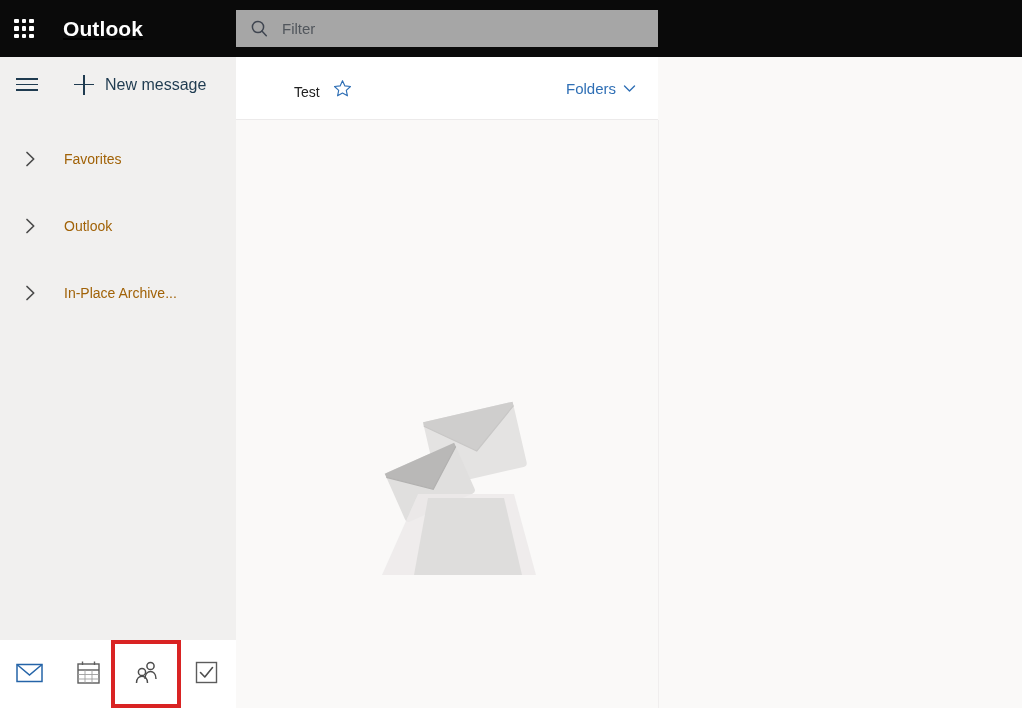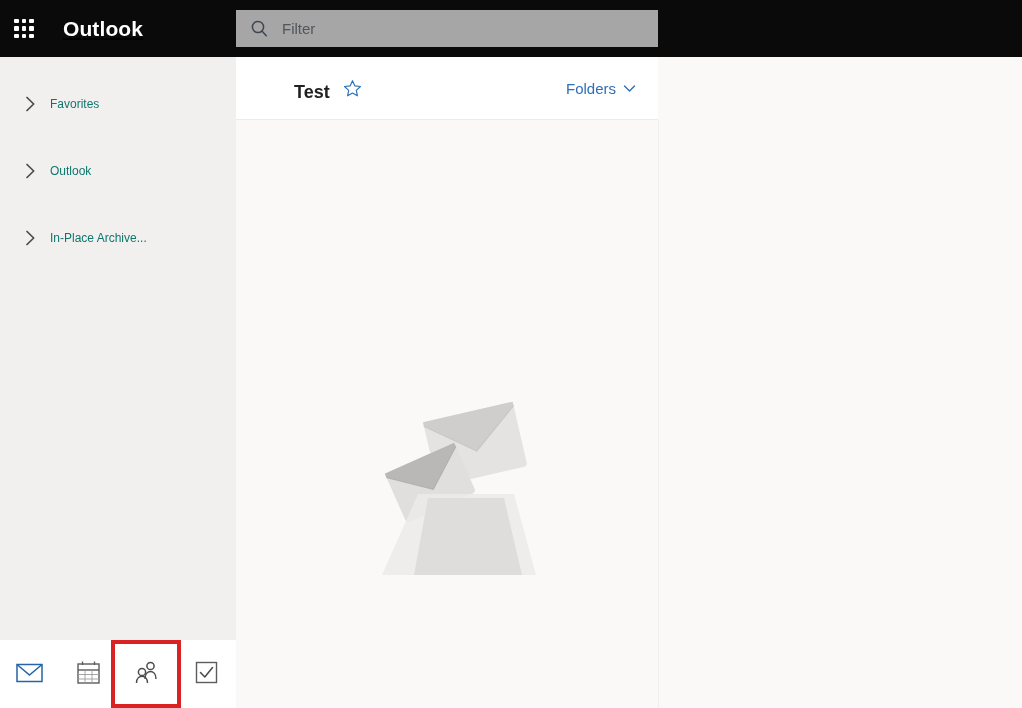--- a/index.html
+++ b/index.html
@@ -143,23 +143,23 @@
     cursor: pointer;
   }
   .chev {
     width: 22px; height: 22px;
     flex: none;
     display: flex;
     align-items: center;
     justify-content: center;
   }
   .nav-label {
-    font-size: 12px;
-    color: #0f766e;
-    margin-left: 9px;
+    font-size: 14px;
+    color: #a16207;
+    margin-left: 23px;
     white-space: nowrap;
   }
 
   
   .bottomnav {
     position: absolute;
     left: 0; top: 640px;
     width: 236px; height: 68px;
     background: #ffffff;
     display: flex;
@@ -191,22 +191,22 @@
   }
   .list-header {
     height: 63px;
     border-bottom: 1px solid #eceaea;
     display: flex;
     align-items: center;
     padding: 0 22px 0 58px;
     background: #ffffff;
   }
   .folder-title {
-    font-size: 18px;
-    font-weight: bold;
+    font-size: 14px;
+    font-weight: normal;
     color: #212121;
     white-space: nowrap;
     margin-top: 8px;
   }
   .star-btn {
     margin-left: 13px;
     display: flex;
     align-items: center;
     cursor: pointer;
   }
@@ -278,20 +278,31 @@
           <circle cx="8" cy="8" r="5.6" fill="none" stroke="#3f4550" stroke-width="1.5"></circle>
           <line x1="11.9" y1="12.1" x2="16.3" y2="16.8" stroke="#3f4550" stroke-width="1.5" stroke-linecap="round"></line>
         </svg>
       </span>
       <span class="search-placeholder">Filter</span>
     </div>
   </div>
 
   <div class="sidebar">
 
+    <div class="compose-row">
+      <div class="hamburger">
+        <i></i>
+          <i></i>
+          <i></i>
+      </div>
+      <div class="new-message">
+        <span class="plus-icon"></span>
+        <span class="new-message-label">New message</span>
+      </div>
+    </div>
 
     <div class="nav-list">
 
       <div class="nav-item">
         <span class="chev">
           <svg width="13" height="20" viewBox="0 0 13 20">
             <polyline points="3,3.5 9.7,10 3,16.5" fill="none" stroke="#4a4a4a" stroke-width="1.7" stroke-linecap="round" stroke-linejoin="round"></polyline>
           </svg>
         </span>
         <span class="nav-label">Favorites</span>

